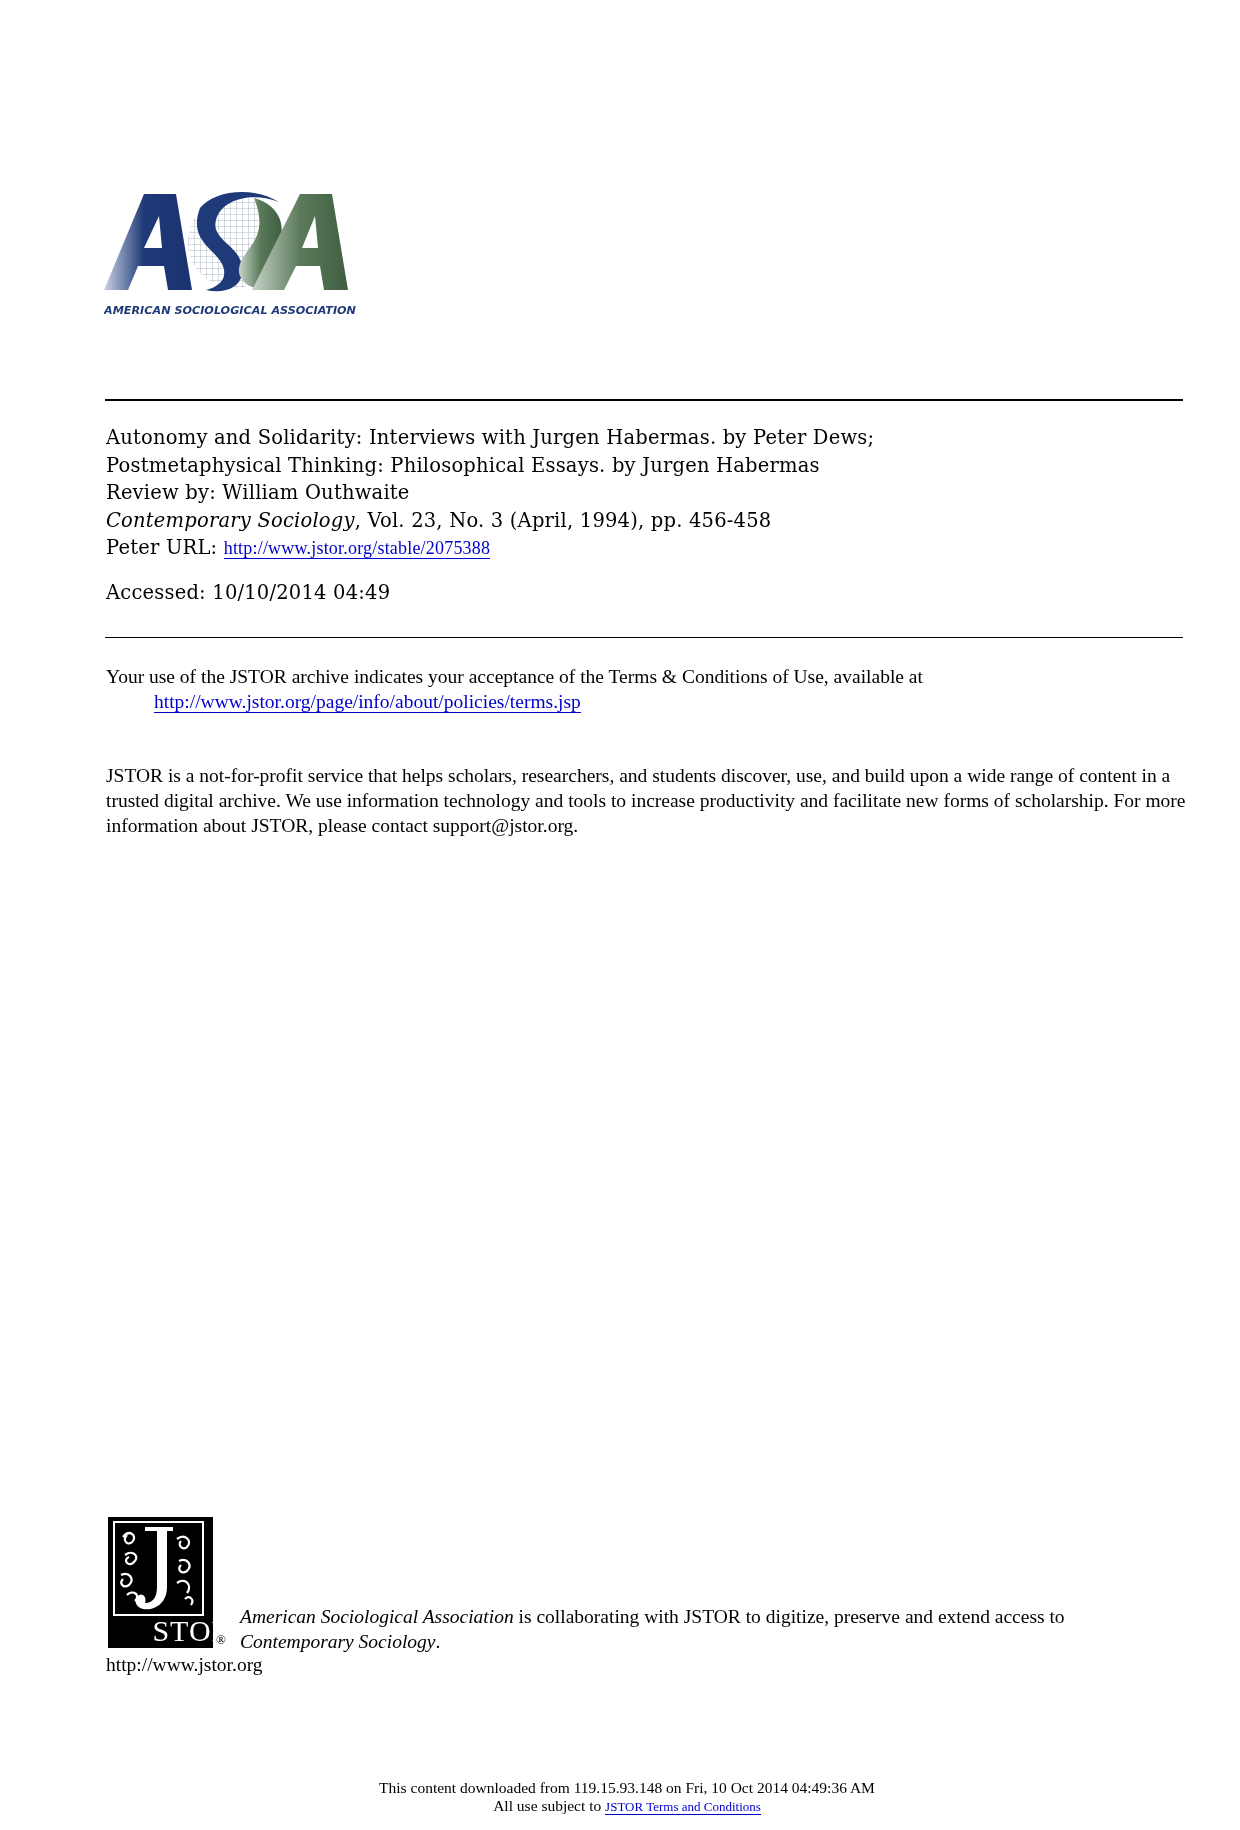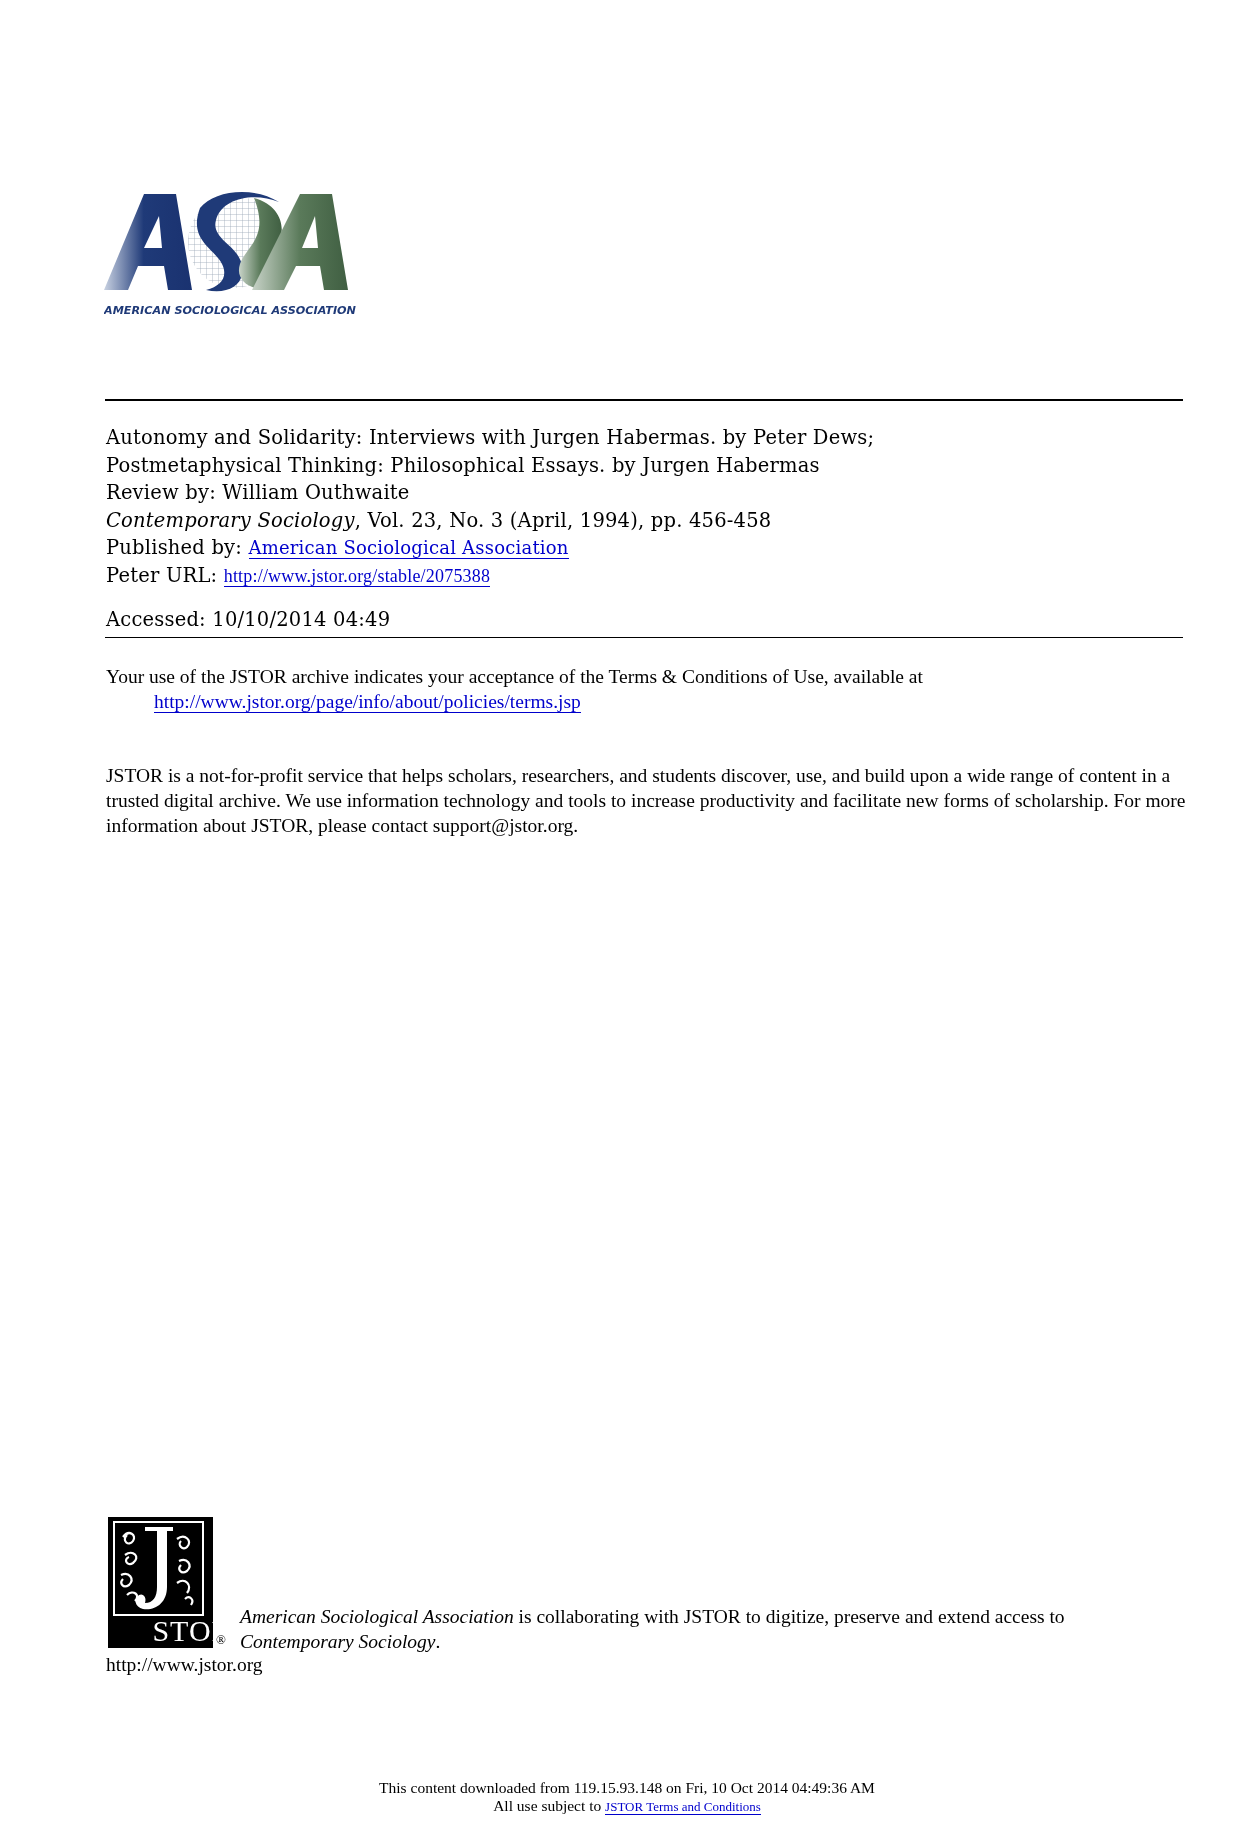--- a/index.html
+++ b/index.html
@@ -70,21 +70,20 @@
   </svg>
 </div>
 
 <div class="abs rule-thick"></div>
 
 <div class="abs cite">
   <div class="line">Autonomy and Solidarity: Interviews with Jurgen Habermas. by Peter Dews;</div>
   <div class="line">Postmetaphysical Thinking: Philosophical Essays. by Jurgen Habermas</div>
   <div class="line">Review by: William Outhwaite</div>
   <div class="line"><em>Contemporary Sociology</em><span>, Vol. 23, No. 3 (April, 1994), pp. 456-458</span></div>
-  <div class="line"><span>Published by: </span><a>American Sociological Association</a></div>
   <div class="line"><span>Peter URL: </span><a class="tnr-link" style="font-family:'Liberation Serif',serif;font-size:18px;">http://www.jstor.org/stable/2075388</a></div>
   <div class="line accessed">Accessed: 10/10/2014 04:49</div>
 </div>
 
 <div class="abs rule-thin"></div>
 
 <div class="abs tnr terms">
   <div>Your use of the JSTOR archive indicates your acceptance of the Terms &amp; Conditions of Use, available at</div>
   <a>http://www.jstor.org/page/info/about/policies/terms.jsp</a>
 </div>

